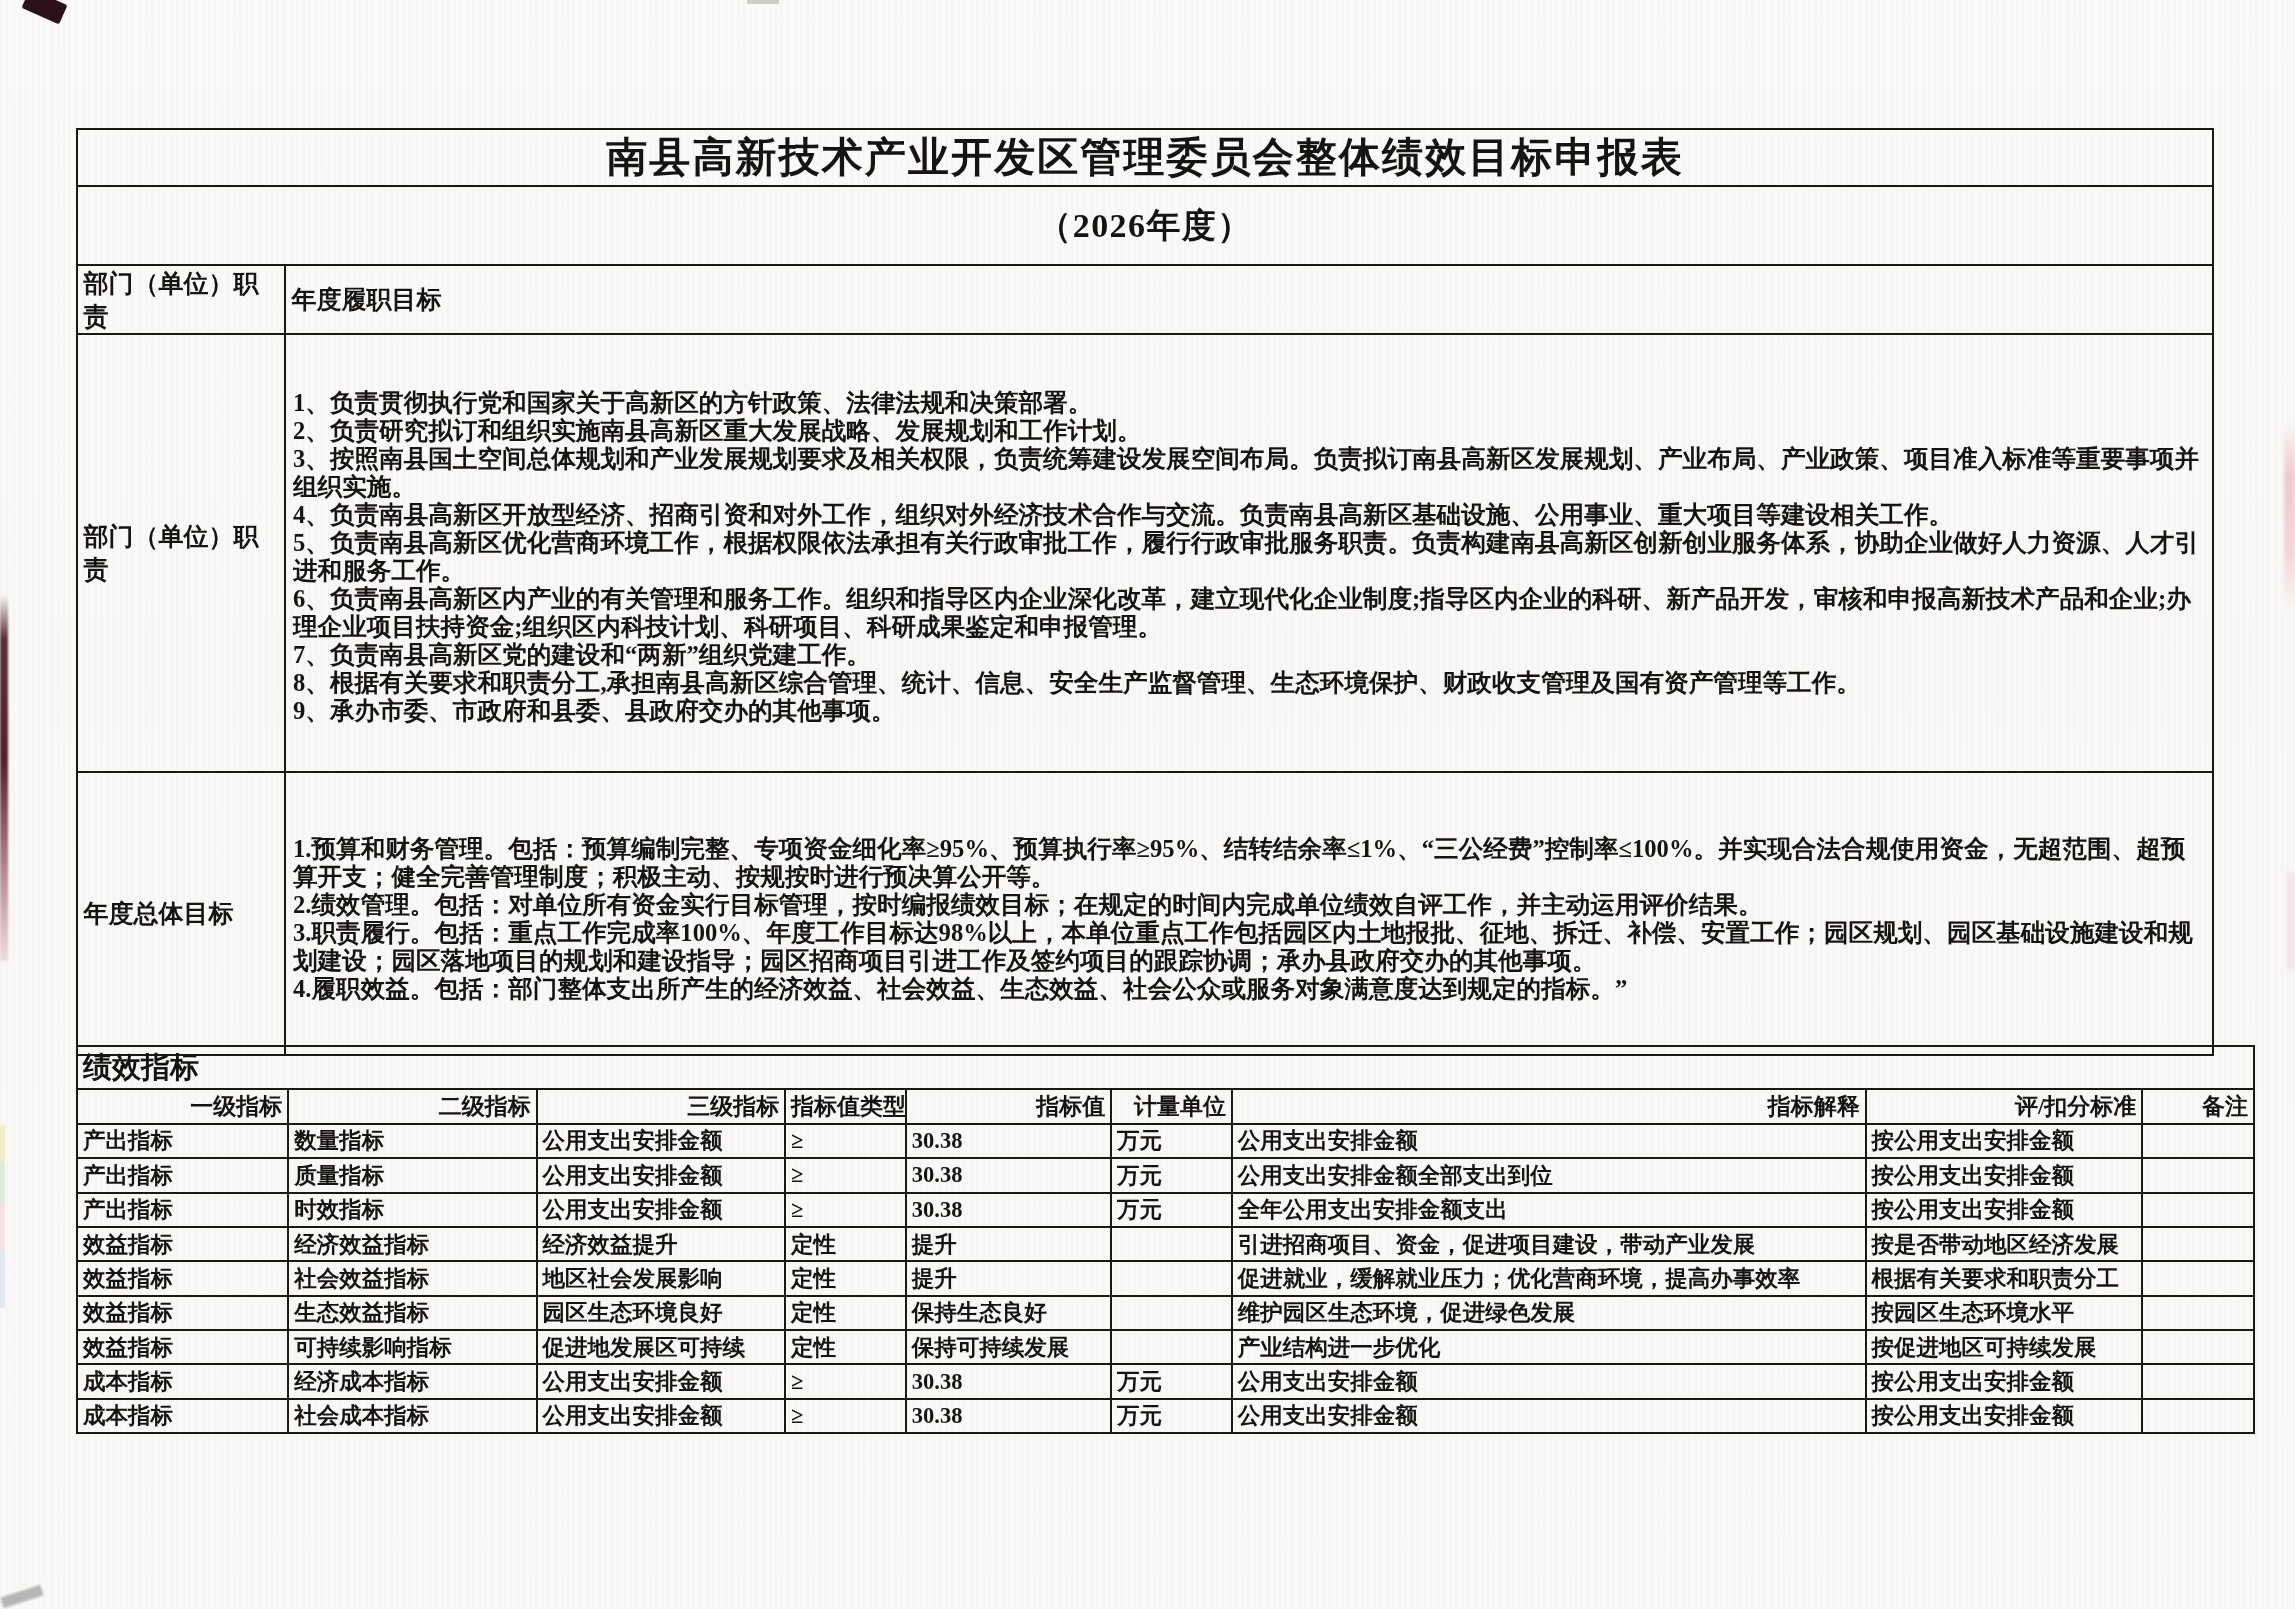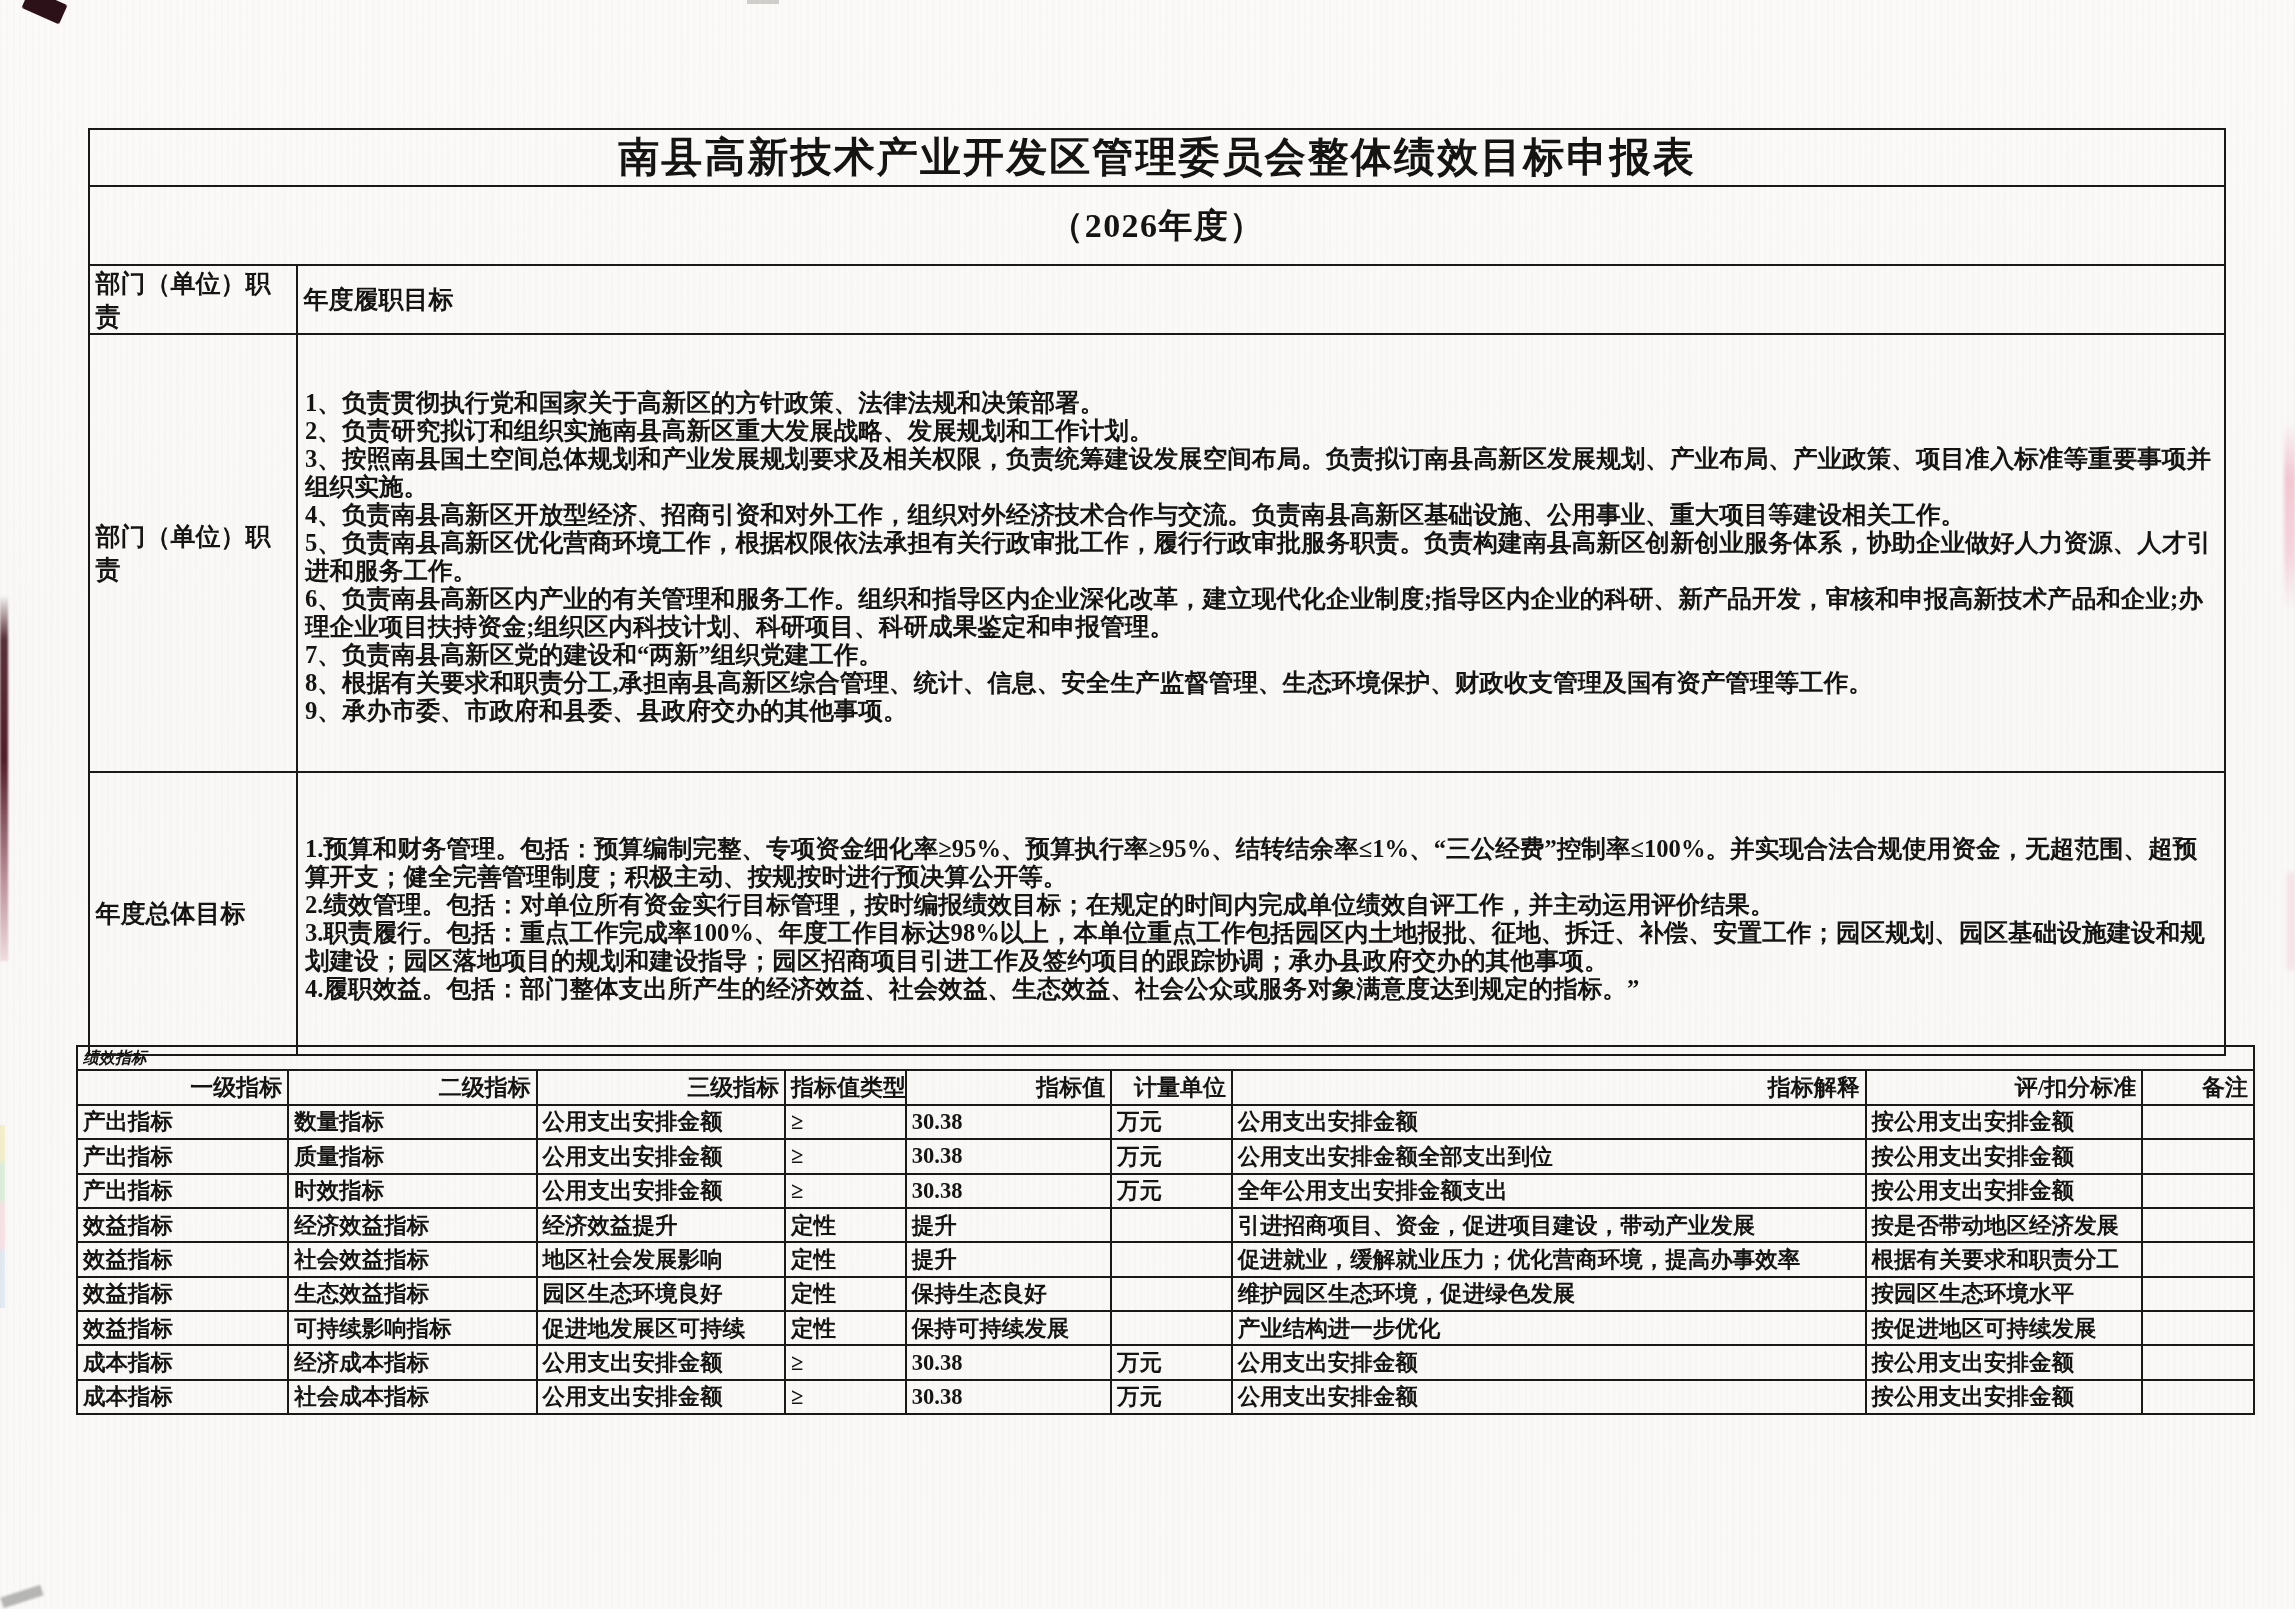--- a/index.html
+++ b/index.html
@@ -27,34 +27,34 @@
     background:linear-gradient(180deg,#e8d86a 0 18%,#9fd6a0 22% 40%,#f0b0c0 44% 66%,#b0c8e8 70% 100%);filter:blur(0.7px);}
   .art-right-smear{left:2284px;top:421px;width:11.3px;height:190px;opacity:.55;
     background:linear-gradient(180deg,rgba(240,170,190,0) 0%,rgba(235,150,175,.9) 30%,rgba(240,170,190,.8) 70%,rgba(240,180,200,0) 100%);filter:blur(1.4px);}
   .art-right-smear2{left:2287px;top:872px;width:8.4px;height:98px;opacity:.35;background:#eebbcb;filter:blur(2.1px);}
   .art-bottom-mark{left:1.4px;top:1591px;width:42px;height:11.3px;background:#8a8a88;transform:rotate(-18deg);opacity:.6;filter:blur(1.1px);}
   .art-top-dash{left:747px;top:0;width:32px;height:4.2px;background:#bdbab6;opacity:.7;}
 
   table{border-collapse:collapse;table-layout:fixed;}
   td{border:2.1px solid #1b1916;vertical-align:middle;overflow:hidden;
      padding:1.4px 5.6px;font-weight:bold;}
-  .t-upper{position:absolute;left:88px;top:128px;width:2138px;border:2.8px solid #15130f;}
+  .t-upper{position:absolute;left:76px;top:128px;width:2138px;border:2.8px solid #15130f;}
   .t-lower{position:absolute;left:76px;top:1045px;width:2179px;border:2.8px solid #15130f;}
 
   .r-title td{height:53px;text-align:center;font-size:41px;letter-spacing:2.1px;padding:0;}
   .r-sub td{height:53px;text-align:center;font-size:34px;letter-spacing:1.4px;padding:12px;}
   .r-info td{height:28px;font-size:25px;padding:0.7px 5.6px;}
   .side-label{font-size:25px;}
   .bodytext{font-size:24.6px;line-height:28px;vertical-align:middle;padding:18.3px 9.8px 14px 7px;border-radius:21px;}
   .bodytext .line{margin:0;}
   .r-duties td.bodytext{padding-top:21px;}
   .r-goals td.bodytext{padding-top:24px;font-family:Liberation Serif, serif;}
 
   .t-lower td{font-size:22.5px;padding:0.7px 4.9px;white-space:nowrap;}
-  .r-seclabel td{height:21px;font-size:16px;font-style:italic;}
+  .r-seclabel td{height:21px;font-size:29px;}
   .r-head td{height:28px;font-size:23px;text-align:right;}
   .r-data td{height:27.4px;}
 </style>
 </head>
 <body>
 
 <div class="page">
 
   <div class="art art-corner"></div>
   <div class="art art-left-streak"></div>

